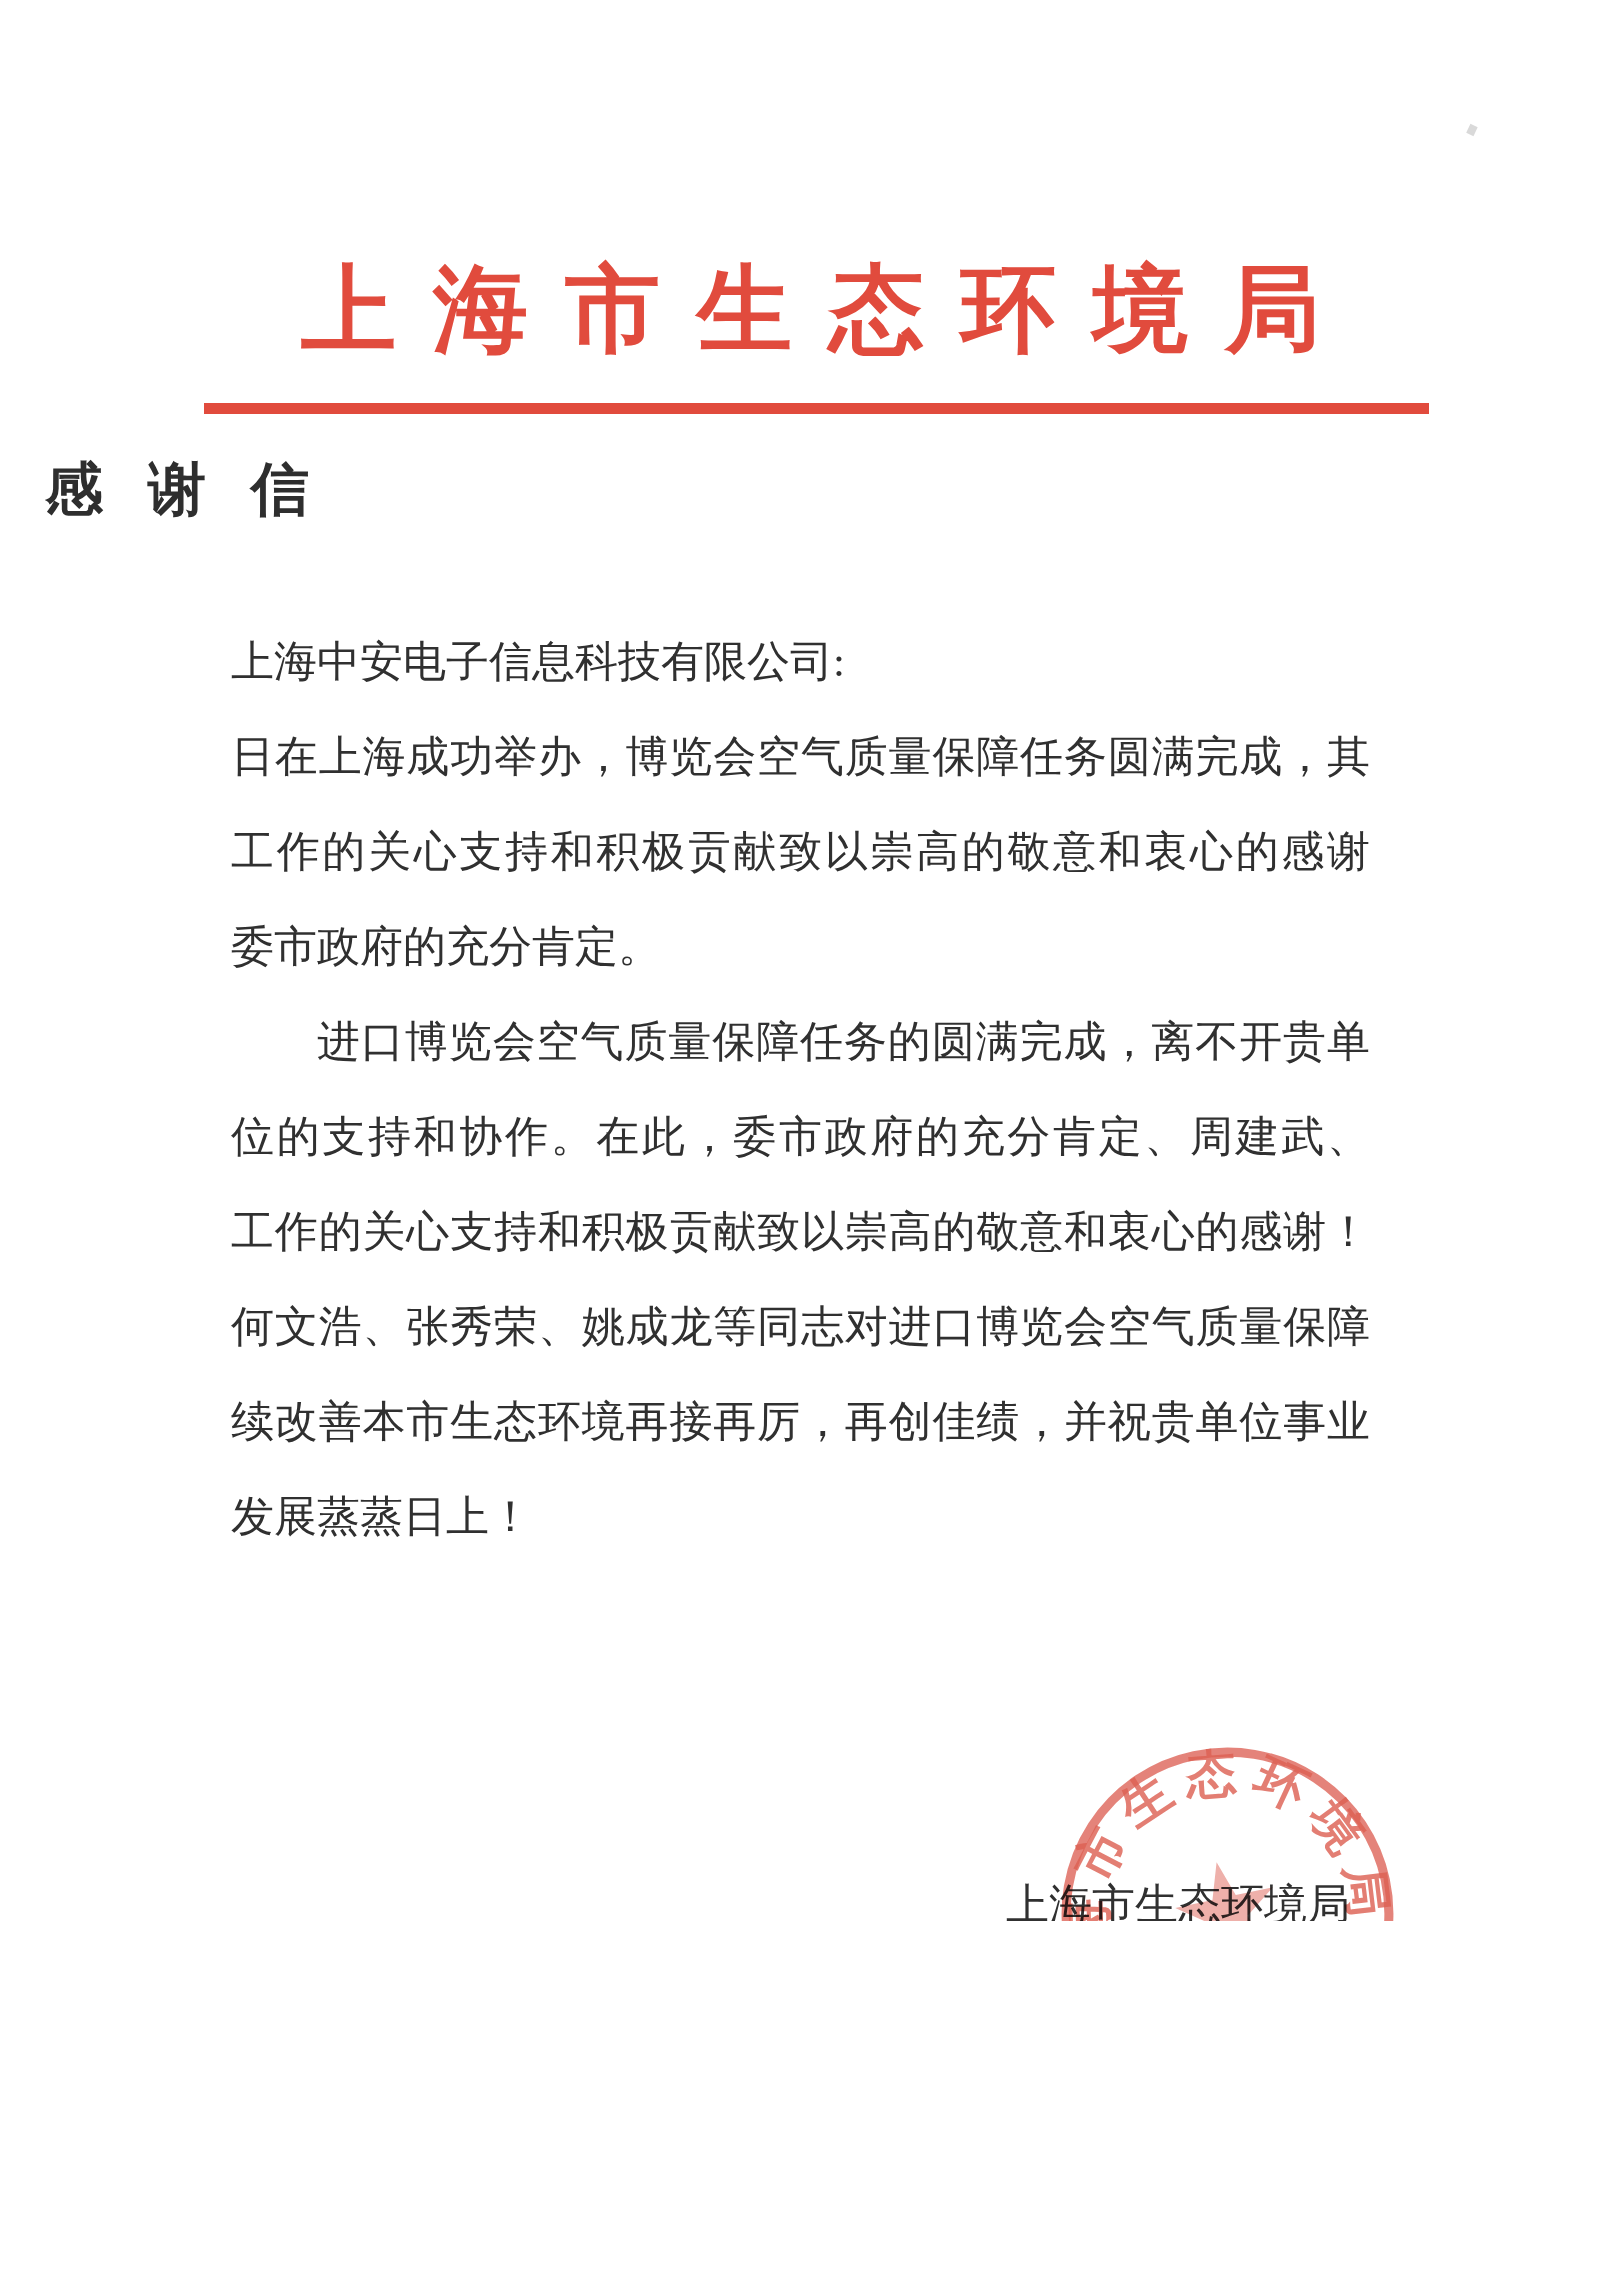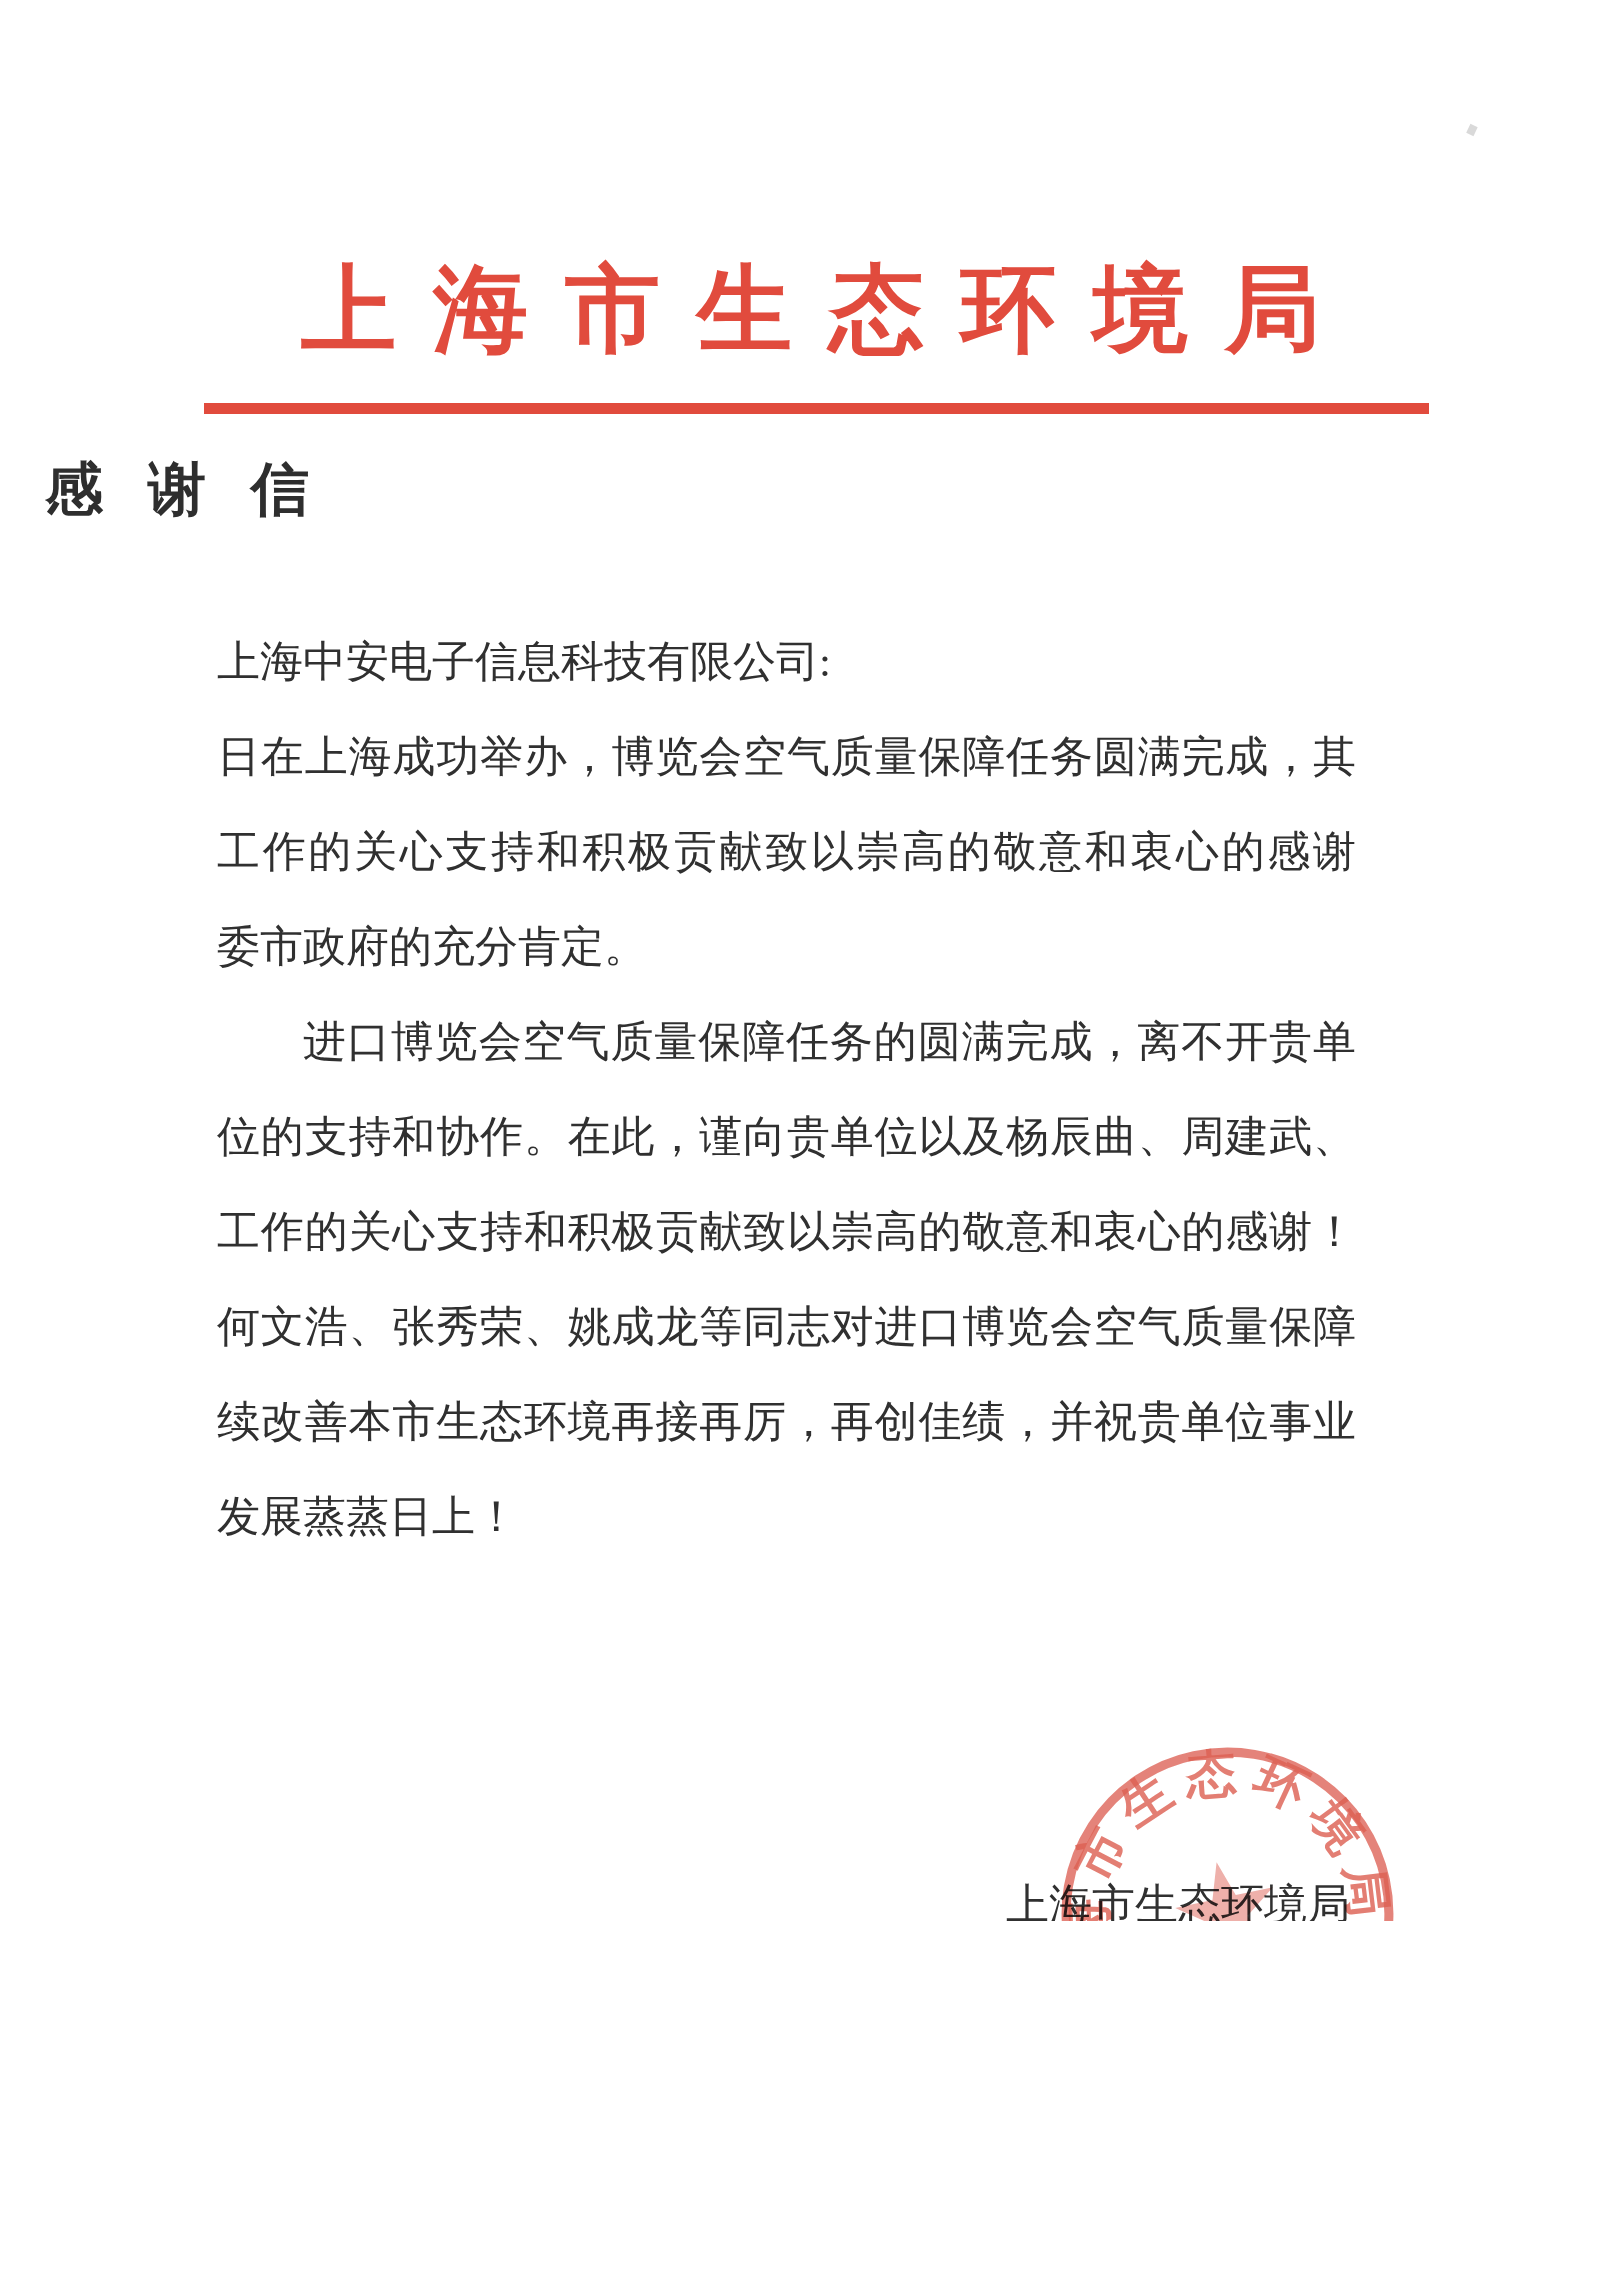--- a/index.html
+++ b/index.html
@@ -51,21 +51,21 @@
     color: #2e2e2e;
     letter-spacing: 45px;
     padding-left: 45px;
     box-sizing: border-box;
     white-space: nowrap;
   }
 
   
   .body-block {
     position: absolute;
-    left: 217px;
+    left: 231px;
     top: 614px;
     width: 1139px;
     color: #303030;
     font-size: 43px;
   }
   .body-line {
     height: 95px;
     line-height: 95px;
     white-space: nowrap;
   }
@@ -141,21 +141,21 @@
   <div class="org-rule"></div>
 
   <div class="doc-title">感谢信</div>
 
   <div class="body-block">
     <div class="body-line">上海中安电子信息科技有限公司:</div>
     <div class="body-line fill">日在上海成功举办，博览会空气质量保障任务圆满完成，其</div>
     <div class="body-line fill">工作的关心支持和积极贡献致以崇高的敬意和衷心的感谢</div>
     <div class="body-line">委市政府的充分肯定。</div>
     <div class="body-line indent fill">进口博览会空气质量保障任务的圆满完成，离不开贵单</div>
-    <div class="body-line fill">位的支持和协作。在此，谨向贵单位以及杨辰曲、周建武、</div>
+    <div class="body-line fill">位的支持和协作。在此，委市政府的充分肯定、周建武、</div>
     <div class="body-line fill">工作的关心支持和积极贡献致以崇高的敬意和衷心的感谢！</div>
     <div class="body-line fill">何文浩、张秀荣、姚成龙等同志对进口博览会空气质量保障</div>
     <div class="body-line fill">续改善本市生态环境再接再厉，再创佳绩，并祝贵单位事业</div>
     <div class="body-line">发展蒸蒸日上！</div>
   </div>
 
   <div class="signature">上海市生态环境局</div>
   <div class="sign-date">2021 年 11 月 22 日</div>
 
   <svg class="seal" viewBox="0 0 350 350" xmlns="http://www.w3.org/2000/svg">

